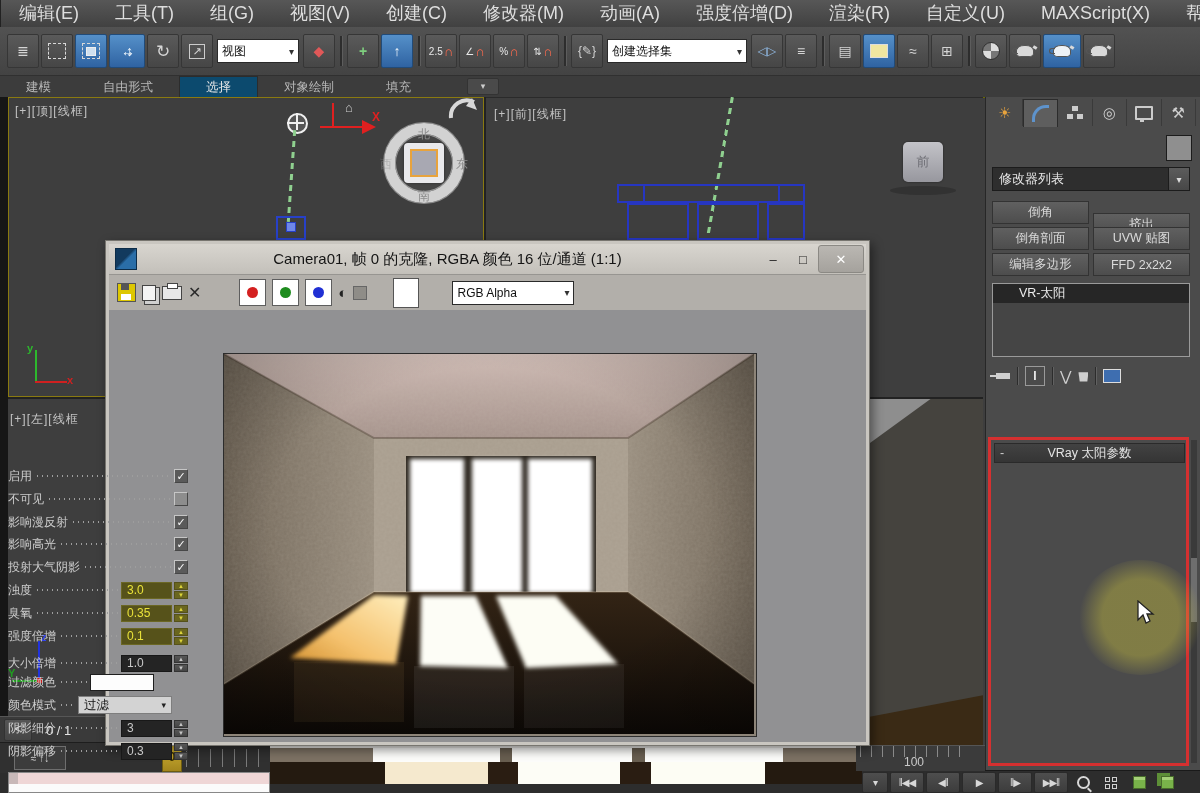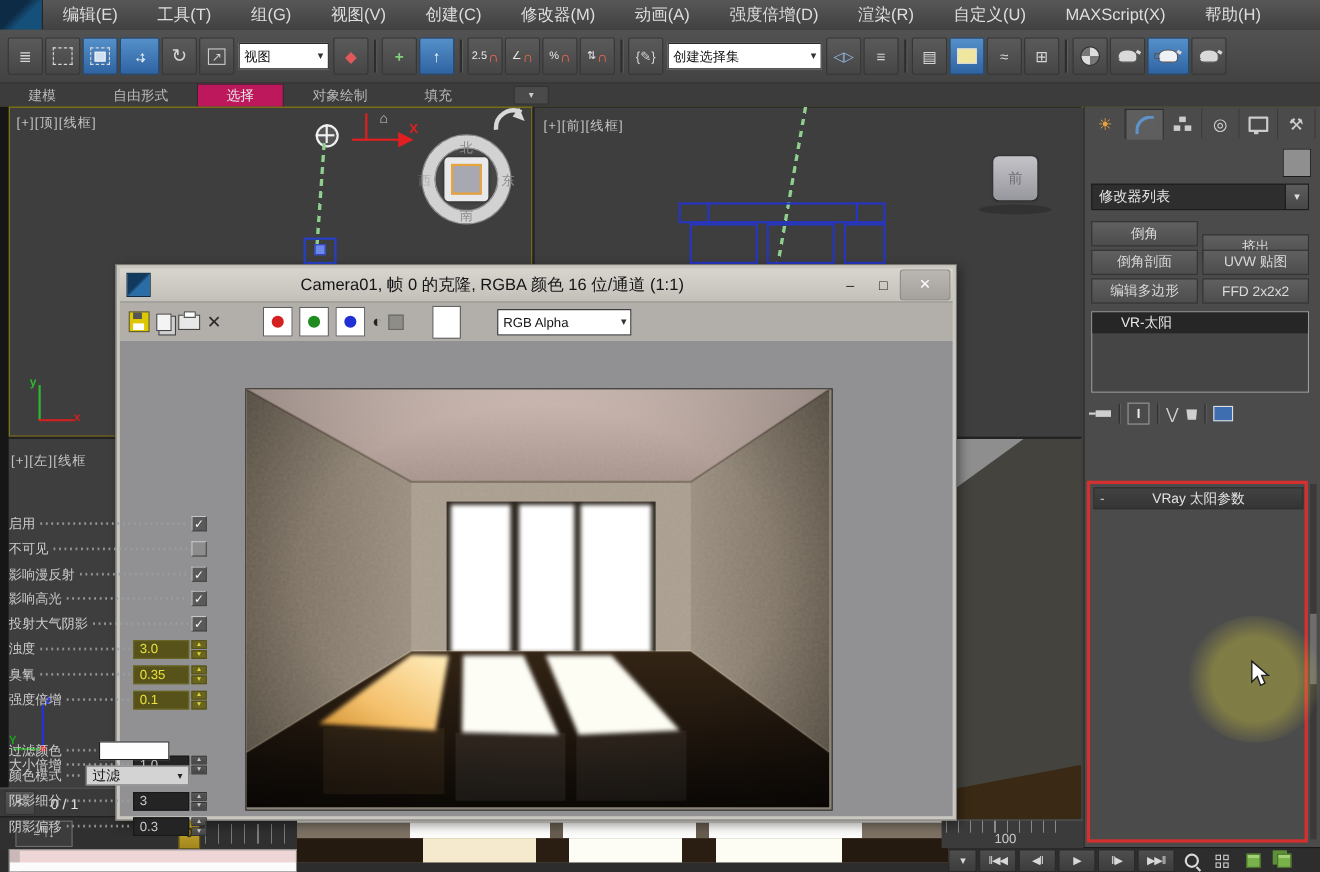--- a/index.html
+++ b/index.html
@@ -5,21 +5,21 @@
   html,body{margin:0;padding:0;background:#222;}
   #app{position:relative;width:1200px;height:793px;overflow:hidden;
        font-family:"Liberation Sans","DejaVu Sans",sans-serif;
        background:#3e3e3e;-webkit-font-smoothing:antialiased;}
   .abs{position:absolute;}
   
   #menubar{left:0;top:0;width:1200px;height:27px;background:linear-gradient(#575757,#414141);
            border-bottom:1px solid #2e2e2e;display:flex;align-items:center;}
   #logo{width:38px;height:27px;background:linear-gradient(135deg,#0d2b45 40%,#15507a 60%);
         border-right:1px solid #222;}
-  .menu-item{color:#dedede;font-size:15px;padding:0 18px;line-height:27px;white-space:nowrap;}
+  .menu-item{color:#dedede;font-size:18px;padding:0 18px;line-height:27px;white-space:nowrap;}
   
   #toolbar{left:0;top:27px;width:1200px;height:49px;background:linear-gradient(#525252,#434343);
            border-bottom:1px solid #303030;display:flex;align-items:center;padding-left:6px;box-sizing:border-box;}
   .tbtn{height:32px;min-width:30px;margin:0 1px;display:flex;align-items:center;justify-content:center;
         background:linear-gradient(#5a5a5a,#464646);border:1px solid #363636;border-radius:2px;
         color:#d5d5d5;font-size:14px;position:relative;}
   .tbtn.blue{background:linear-gradient(#5590c9,#2f63a2);border-color:#214b79;color:#f0f6fc;}
   .tsep{width:2px;height:30px;background:#2d2d2d;margin:0 4px;box-shadow:1px 0 0 #5d5d5d;}
   .dashedbox{width:16px;height:14px;border:1px dashed #d8d8d8;}
   .dashedbox .in{width:8px;height:7px;margin:3px auto;background:#cfe0f0;border:1px solid #eee;}
@@ -30,21 +30,21 @@
   .tfield .varrow{margin-left:auto;color:#333;font-size:10px;padding-left:8px;}
   .sphere{width:16px;height:16px;border-radius:50%;
           background:conic-gradient(#ddd 0 25%,#777 0 50%,#ddd 0 75%,#777 0);border:1px solid #333;}
   .teapot{width:16px;height:10px;background:#d9d9d9;border-radius:45% 45% 30% 30%;position:relative;border:1px solid #555;}
   .teapot:before{content:"";position:absolute;left:-5px;top:2px;width:5px;height:4px;border:1px solid #555;border-right:none;border-radius:4px 0 0 4px;}
   .teapot:after{content:"";position:absolute;right:-4px;top:0;width:4px;height:3px;background:#d9d9d9;transform:rotate(30deg);}
   
   #ribbon{left:0;top:76px;width:1200px;height:21px;background:#3c3c3c;border-bottom:1px solid #6b6b00;
           display:flex;align-items:center;color:#b9b9b9;font-size:12.5px;}
   .rtab{padding:0 26px;line-height:20px;}
-  .rtab.active{background:#be185d;color:#e8e8e8;border:1px solid #2c2c2c;border-bottom:none;}
+  .rtab.active{background:#0c4a6e;color:#e8e8e8;border:1px solid #2c2c2c;border-bottom:none;}
   #ribbon-dd{width:30px;height:15px;background:#4a4a4a;border:1px solid #333;border-radius:2px;
              color:#ccc;font-size:9px;text-align:center;line-height:14px;margin-left:30px;}
   
   .vp{background:#3e3e3e;overflow:hidden;}
   #vp-top{left:8px;top:97px;width:476px;height:300px;border:1px solid #8a7a10;box-sizing:border-box;}
   #vp-front{left:486px;top:97px;width:497px;height:300px;border-top:1px solid #2a2a2a;box-sizing:border-box;}
   #vp-left{left:8px;top:399px;width:476px;height:346px;}
   #vp-cam{left:486px;top:399px;width:497px;height:346px;background:#45433e;}
   #vdiv1{left:484px;top:97px;width:2px;height:648px;background:#222;}
   #hdiv1{left:8px;top:397px;width:975px;height:2px;background:#222;}
@@ -696,21 +696,21 @@
     <span>强度倍增</span>
       <span class="leader"></span>
     <div class="spin hl">
       <span class="field">0.1</span>
       <span class="arr">
           <span>▲</span>
           <span>▼</span>
         </span>
       </div>
     </div>
-  <div class="abs prow" style="top:685px;">
+  <div class="abs prow" style="top:653px;">
     <span>大小倍增</span>
       <span class="leader"></span>
     <div class="spin">
       <span class="field">1.0</span>
       <span class="arr">
           <span>▲</span>
           <span>▼</span>
         </span>
       </div>
     </div>

